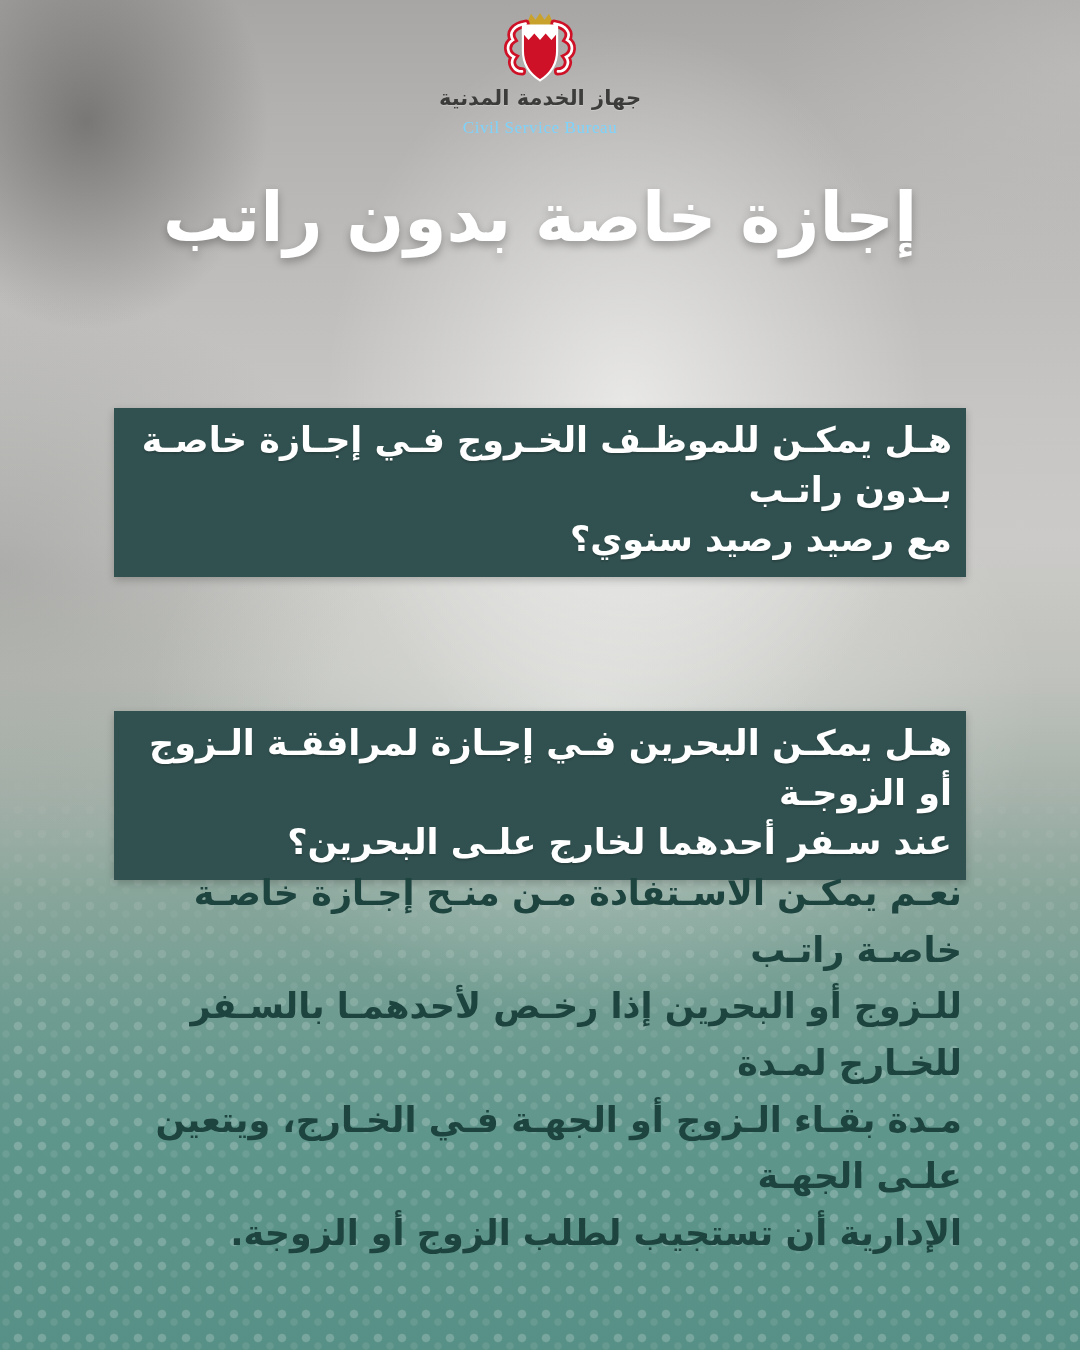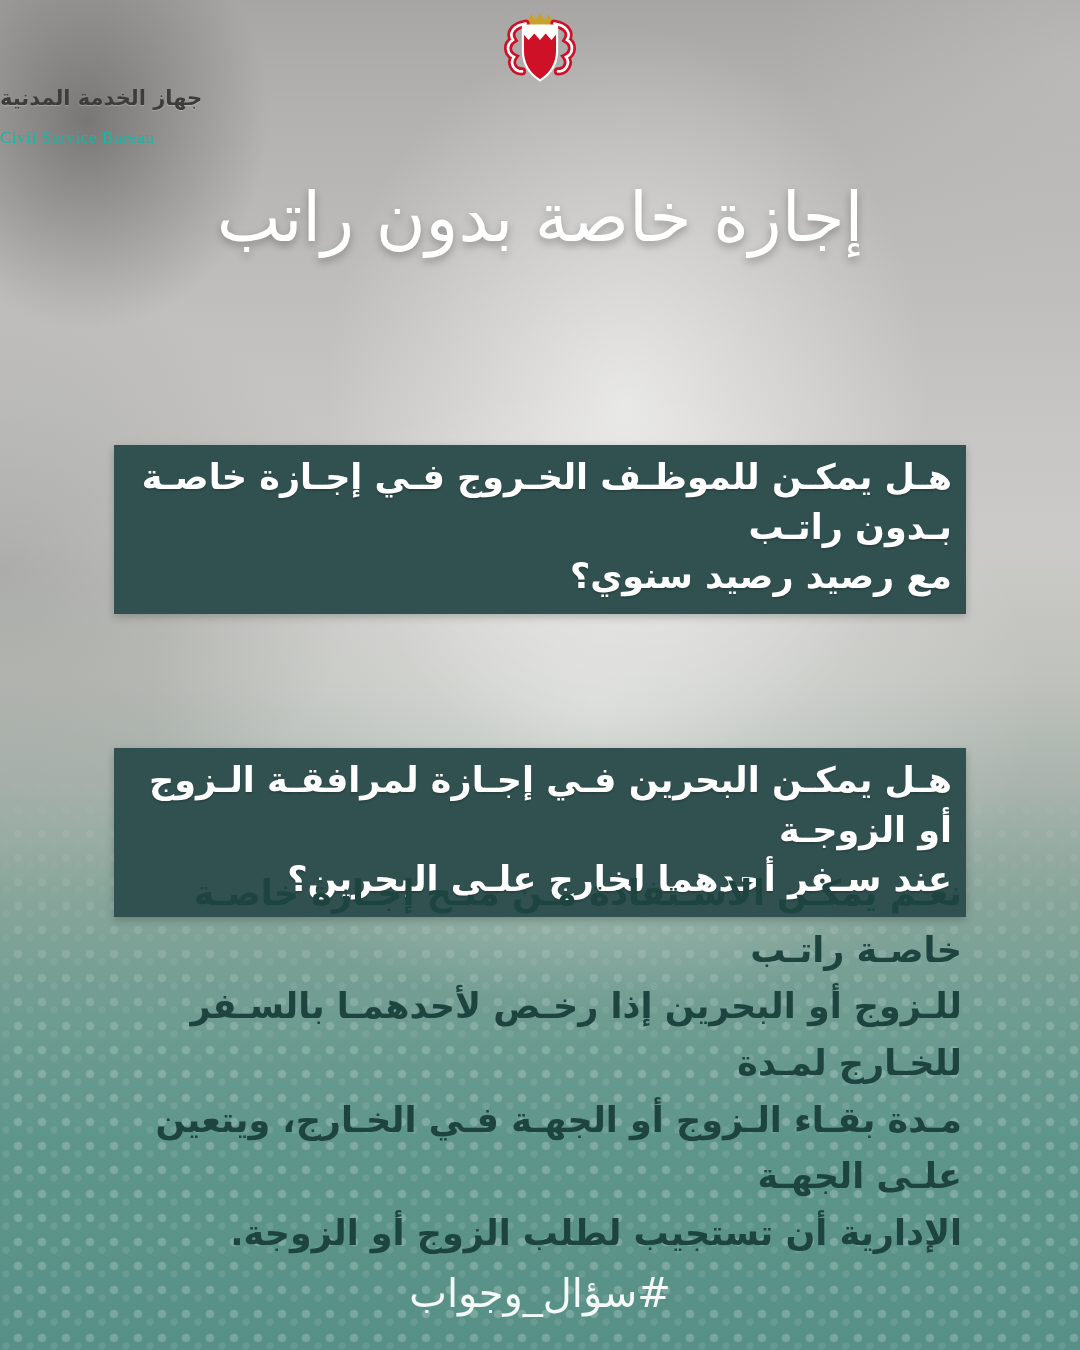--- a/index.html
+++ b/index.html
@@ -30,52 +30,51 @@
     background-image:
       radial-gradient(circle, rgba(255,255,255,0.20) 3.6px, transparent 4.8px),
       radial-gradient(circle, rgba(255,255,255,0.09) 3.2px, transparent 4.4px);
     background-size:24px 24px, 24px 24px;
     background-position:6px 6px, 18px 14px;
     -webkit-mask-image:linear-gradient(to bottom, transparent 0%, transparent 56%, rgba(0,0,0,0.6) 70%, #000 80%);
             mask-image:linear-gradient(to bottom, transparent 0%, transparent 56%, rgba(0,0,0,0.6) 70%, #000 80%);
   }
   .logo-block{
     position:absolute;top:12px;left:0;right:0;
-    text-align:left;
+    text-align:center;
   }
   .crest{display:block;margin:0 auto;}
   .logo-calligraphy{
     margin-top:2px;
     font-size:21px;font-weight:bold;color:#3c3c3a;
     letter-spacing:0.5px;
     text-shadow:0 1px 1px rgba(255,255,255,0.25);
   }
   .logo-en{
-    margin-top:18px;
+    margin-top:8px;
     font-family:"Liberation Serif", serif;
-    font-size:17px;color:#14b8a6;letter-spacing:0.6px;
+    font-size:17px;color:#7dd3fc;letter-spacing:0.6px;
   }
   .title{
     position:absolute;top:178px;left:0;right:0;margin:0;
     text-align:center;
     color:#ffffff;
-    font-size:68px;font-weight:normal;
+    font-size:68px;font-weight:bold;
     text-shadow:0 4px 9px rgba(0,0,0,0.28);
   }
   .question-box{
     position:absolute;right:114px;width:852px;
     box-sizing:border-box;
     background:#315150;
     color:#ffffff;
     font-size:35px;font-weight:bold;line-height:1.42;
     text-align:right;
     padding:8px 14px 12px 14px;
     box-shadow:0 3px 8px rgba(0,0,0,0.22);
     text-shadow:0 2px 2px rgba(0,0,0,0.18);
-    margin-top:37px;
   }
   .q1{top:408px;}
   .q2{top:711px;}
   .answer{
     position:absolute;right:114px;width:852px;
     box-sizing:border-box;
     color:#1d443f;
     font-size:35px;font-weight:bold;line-height:1.62;
     text-align:right;
     padding:0 4px;
@@ -131,15 +130,14 @@
     <div>عند سـفر أحدهما لخارج علـى البحرين؟</div>
   </section>
 
   <p class="answer a2">
     <span style="display:block">نعـم يمكـن الاسـتفادة مـن منـح إجـازة خاصـة خاصـة راتـب</span>
     <span style="display:block">للـزوج أو البحرين إذا رخـص لأحدهمـا بالسـفر للخـارج لمـدة</span>
     <span style="display:block">مـدة بقـاء الـزوج أو الجهـة فـي الخـارج، ويتعين علـى الجهـة</span>
     <span style="display:block">الإدارية أن تستجيب لطلب الزوج أو الزوجة.</span>
   </p>
 
-  <footer class="hashtag">#سؤال_وجواب</footer>
 
 </div>
 
 </body></html>

